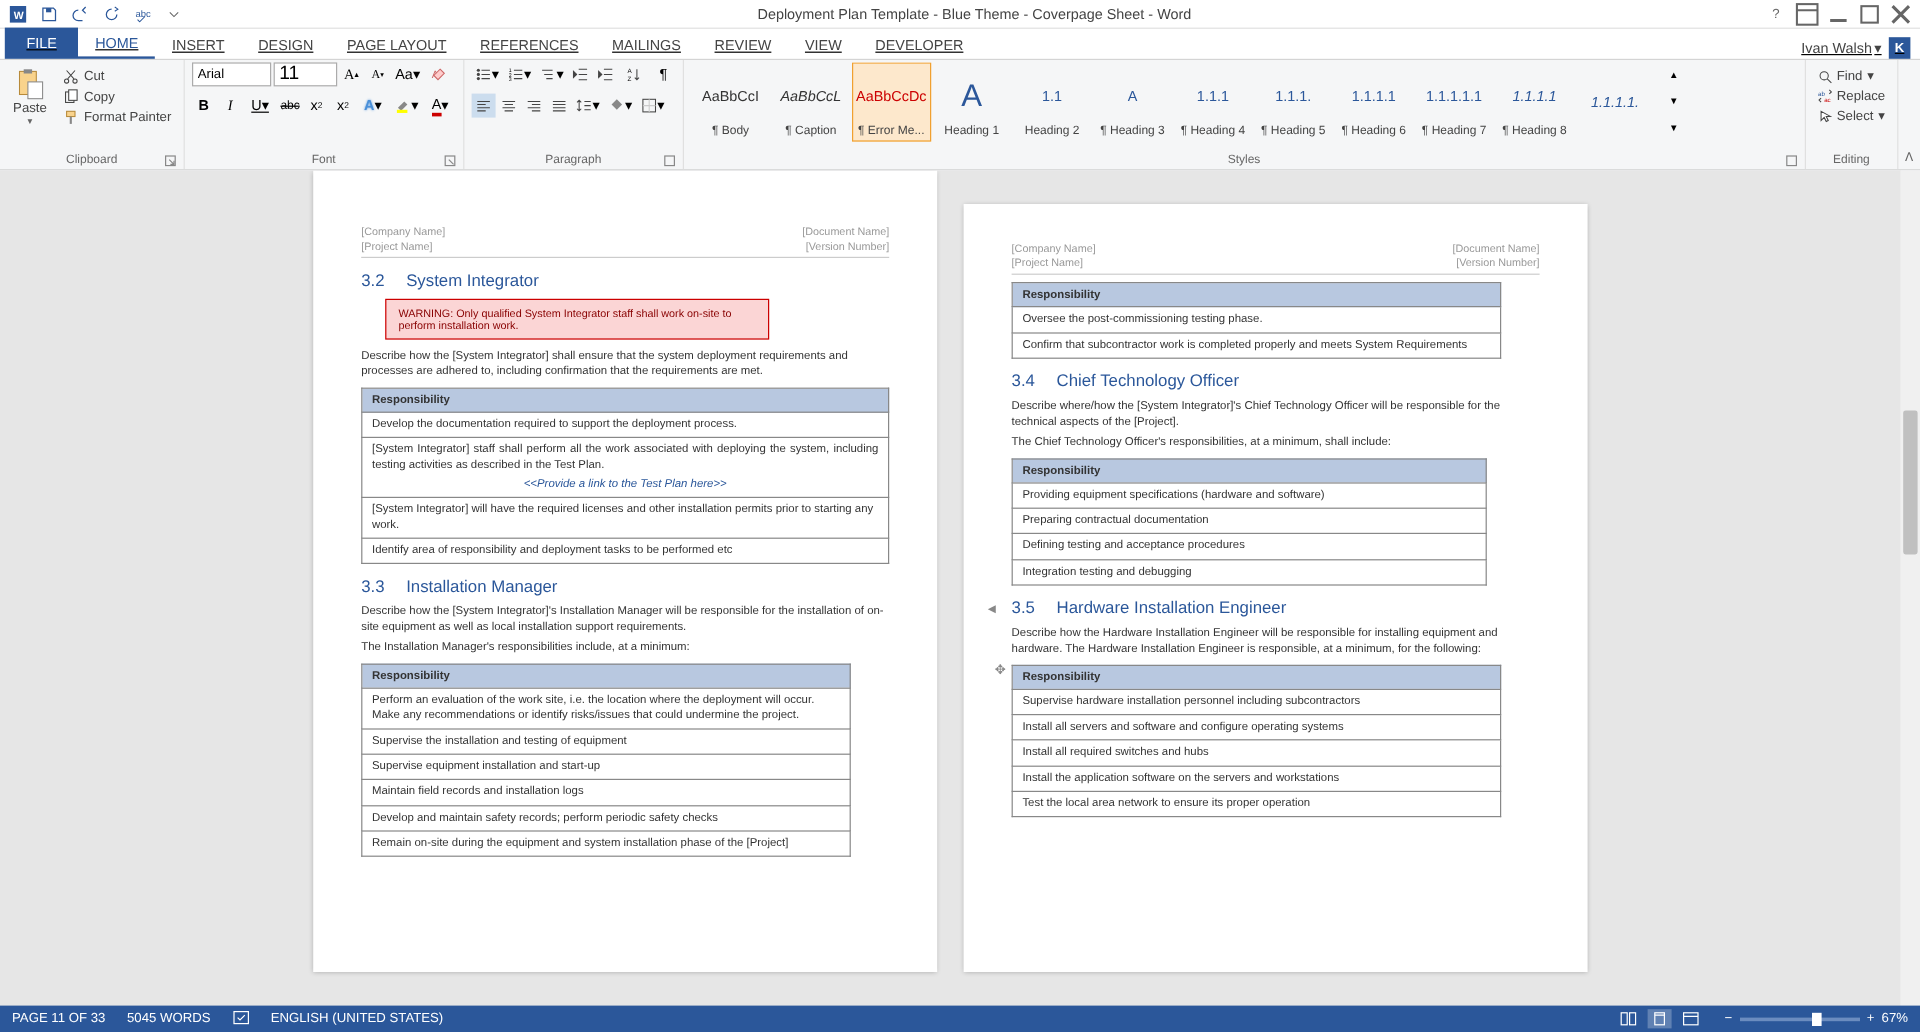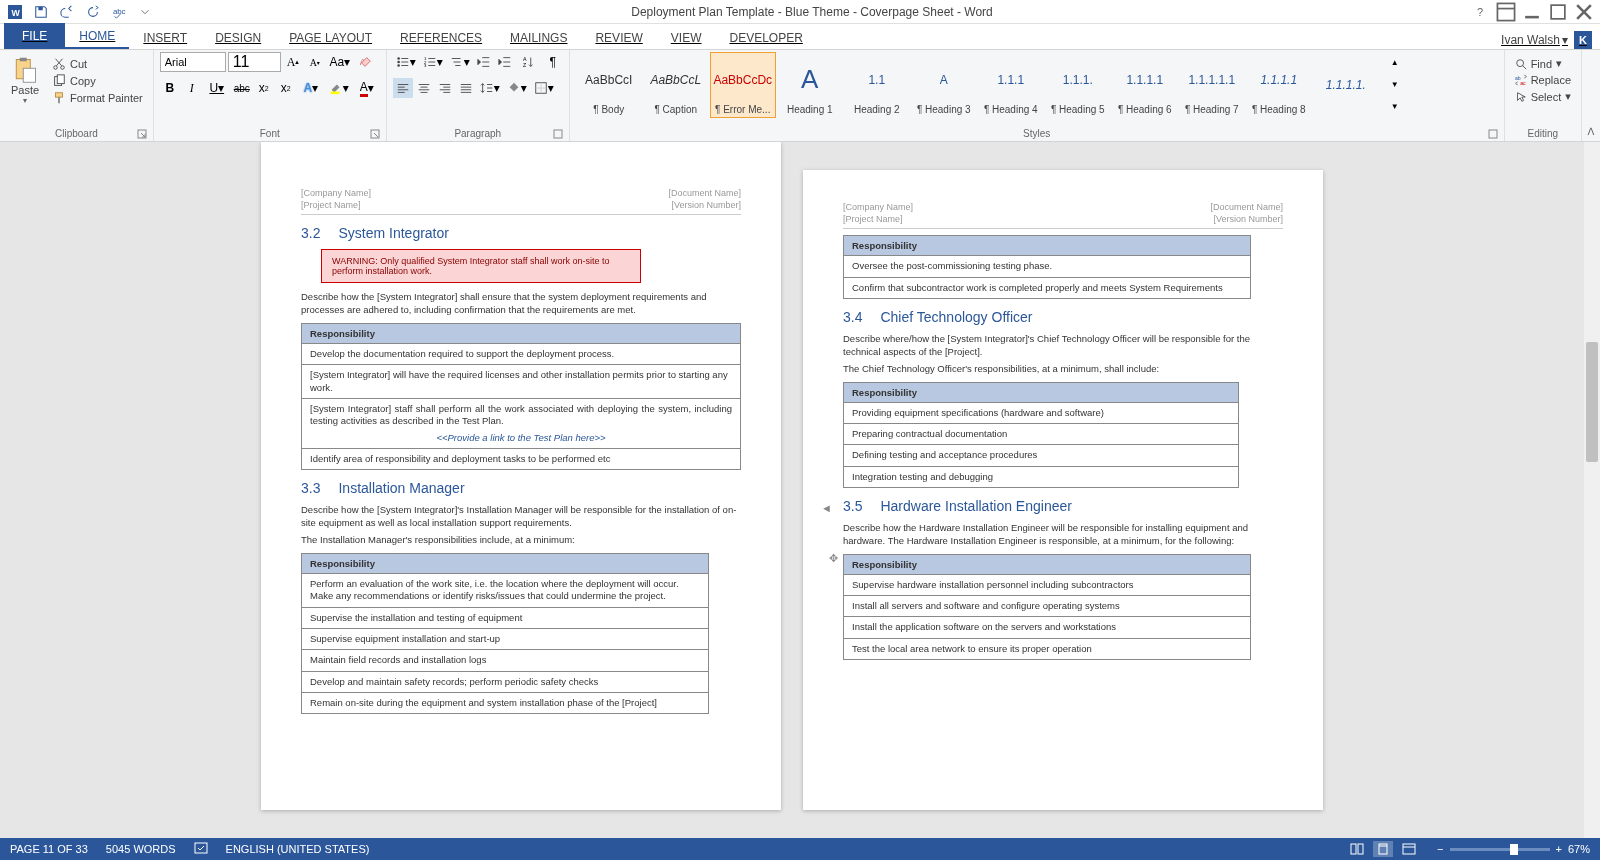--- a/index.html
+++ b/index.html
@@ -445,27 +445,27 @@
       <div class="para">Describe how the [System Integrator] shall ensure that the system deployment requirements and processes are adhered to, including confirmation that the requirements are met.</div>
       <table class="resp-table">
         <tbody>
             <tr>
               <th>Responsibility</th>
             </tr>
         <tr>
               <td>Develop the documentation required to support the deployment process.</td>
             </tr>
         <tr>
-              <td>[System Integrator] will have the required licenses and other installation permits prior to starting any work.</td>
-            </tr>
-        <tr>
               <td>
                 <span style="text-align:justify;display:block">[System Integrator] staff shall perform all the work associated with deploying the system, including testing activities as described in the Test Plan.</span>
                 <div style="text-align:center;margin-top:4px"><span class="link-text">&lt;&lt;Provide a link to the Test Plan here&gt;&gt;</span></div>
               </td>
+            </tr>
+        <tr>
+              <td>[System Integrator] will have the required licenses and other installation permits prior to starting any work.</td>
             </tr>
         <tr>
               <td>Identify area of responsibility and deployment tasks to be performed etc</td>
             </tr>
       </tbody>
         </table>
       <div class="h2">
           <span class="num">3.3</span>
           <span>Installation Manager</span>
         </div>
@@ -558,20 +558,23 @@
               <tr>
                 <th>Responsibility</th>
               </tr>
           <tr>
                 <td>Supervise hardware installation personnel including subcontractors</td>
               </tr>
           <tr>
                 <td>Install all servers and software and configure operating systems</td>
               </tr>
           <tr>
+                <td>Install all required switches and hubs</td>
+              </tr>
+          <tr>
                 <td>Install the application software on the servers and workstations</td>
               </tr>
           <tr>
                 <td>Test the local area network to ensure its proper operation</td>
               </tr>
         </tbody>
           </table>
       </div>
     </div>
   </div>

